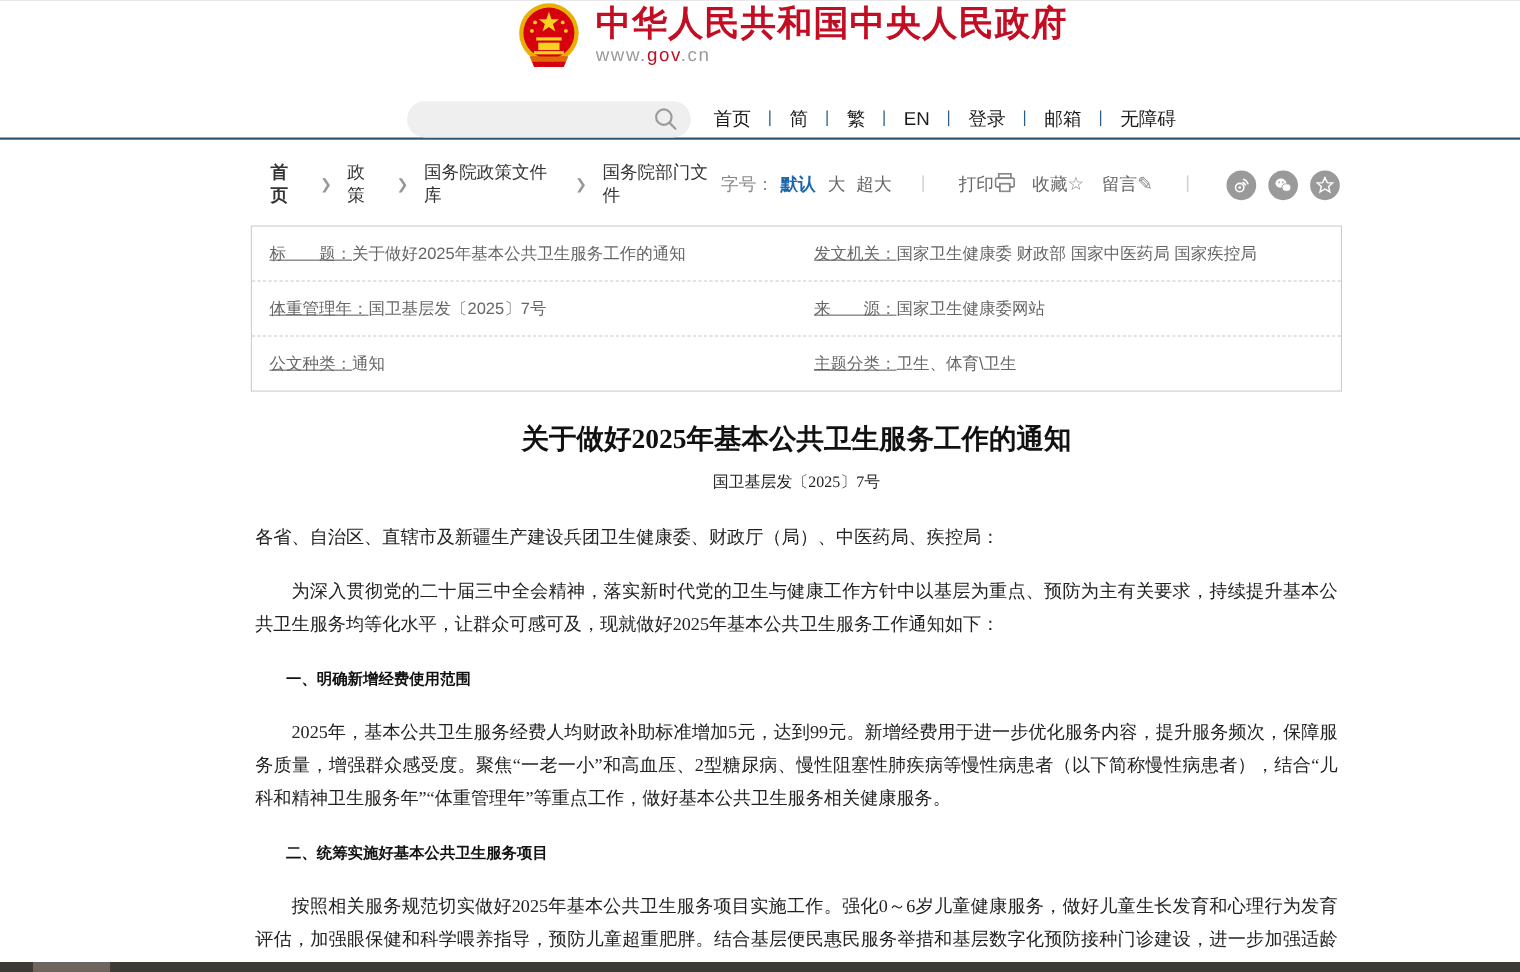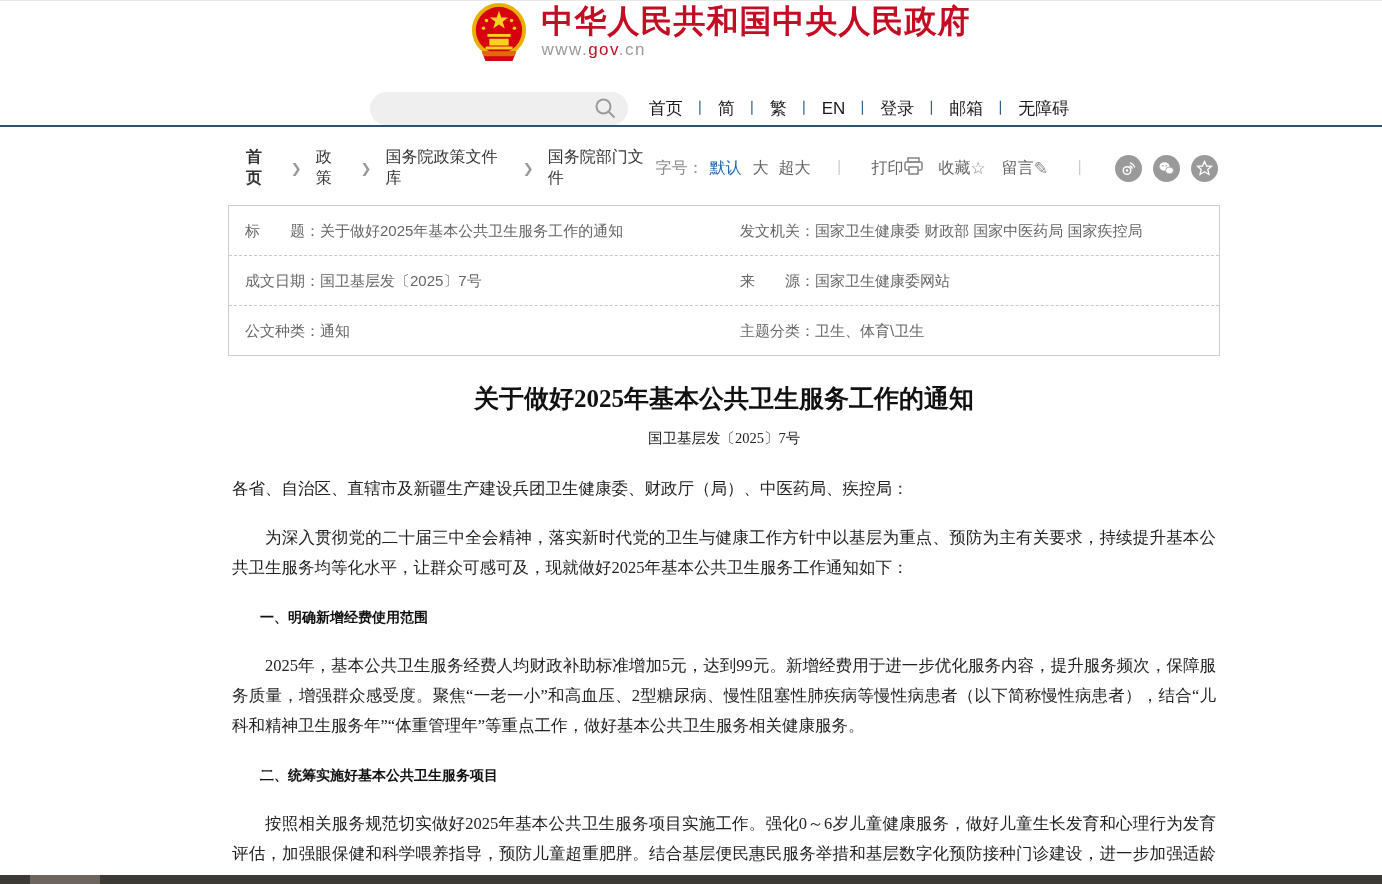--- a/index.html
+++ b/index.html
@@ -29,34 +29,34 @@
 
   
   .crumb-row { display:flex; justify-content:space-between; align-items:center;
     padding:20px 2px 14px 18px; font-size:16px; }
   .breadcrumb { display:flex; align-items:center; color:#333; }
   .breadcrumb .bc-item { cursor:pointer; }
   .breadcrumb .bc-home { font-weight:bold; }
   .breadcrumb .bc-sep { color:#999; margin:0 14px; font-size:13px; }
   .tools { display:flex; align-items:center; color:#888; font-size:16px; white-space:nowrap; }
   .tools .lbl { color:#888; }
-  .fs-default { color:#1b66ad; font-weight:normal; margin:4px 6px; cursor:pointer; }
+  .fs-default { color:#1b66ad; font-weight:bold; margin:4px 6px; cursor:pointer; }
   .fs-opt { color:#666; margin:0 5px; cursor:pointer; }
   .tool-sep { color:#ccc; margin:0 16px; }
   .tool-item { display:flex; align-items:center; color:#666; margin:0 8px; cursor:pointer; gap:0; }
   .glyph-icon { color:#8a8a8a; font-size:17px; }
   .share-circle { width:27px; height:27px; border-radius:50%; background:#9a9a9a; display:inline-flex;
     align-items:center; justify-content:center; margin-left:11px; cursor:pointer; }
 
   
   .meta-box { border:1px solid #ccc; margin-top:2px; }
   .meta-row { display:flex; min-height:49px; align-items:center; border-bottom:1px dashed #c8c8c8; }
   .meta-row:last-child { border-bottom:none; }
   .meta-cell { width:50%; padding:14px 10px 14px 16px; font-size:15px; color:#666; line-height:1.4; }
-  .meta-label { color:#666; white-space:pre; }
+  .meta-label { color:#666; white-space:pre;text-decoration:underline; }
   .meta-value { color:#666; }
 
   
   .article { padding:24px 4px 0 4px; }
   .art-title { text-align:center; font-size:25px; font-weight:bold; color:#111;
     font-family:"Liberation Serif","DejaVu Serif",serif; margin-top:2px; }
   .art-docnum { text-align:center; font-size:14.5px; color:#222; margin-top:14px;
     font-family:"Liberation Serif","DejaVu Serif",serif; }
   .art-body { margin-top:26px; font-family:"Liberation Serif","DejaVu Serif",serif;
     font-size:16.5px; color:#222; line-height:30px; text-align:justify; }
@@ -185,21 +185,21 @@
       </span>
     </div>
   </div>
 
   <div class="meta-box">
     <div class="meta-row">
       <div class="meta-cell"><span class="meta-label">标　　题：</span><span class="meta-value">关于做好2025年基本公共卫生服务工作的通知</span></div>
       <div class="meta-cell"><span class="meta-label">发文机关：</span><span class="meta-value">国家卫生健康委 财政部 国家中医药局 国家疾控局</span></div>
     </div>
     <div class="meta-row">
-      <div class="meta-cell"><span class="meta-label">成文日期：</span><span class="meta-value">国卫基层发〔2025〕7号</span></div>
+      <div class="meta-cell"><span class="meta-label">体重管理年：</span><span class="meta-value">国卫基层发〔2025〕7号</span></div>
       <div class="meta-cell"><span class="meta-label">来　　源：</span><span class="meta-value">国家卫生健康委网站</span></div>
     </div>
     <div class="meta-row">
       <div class="meta-cell"><span class="meta-label">公文种类：</span><span class="meta-value">通知</span></div>
       <div class="meta-cell"><span class="meta-label">主题分类：</span><span class="meta-value">卫生、体育\卫生</span></div>
     </div>
   </div>
 
   <div class="article">
     <h1 class="art-title">关于做好2025年基本公共卫生服务工作的通知</h1>

